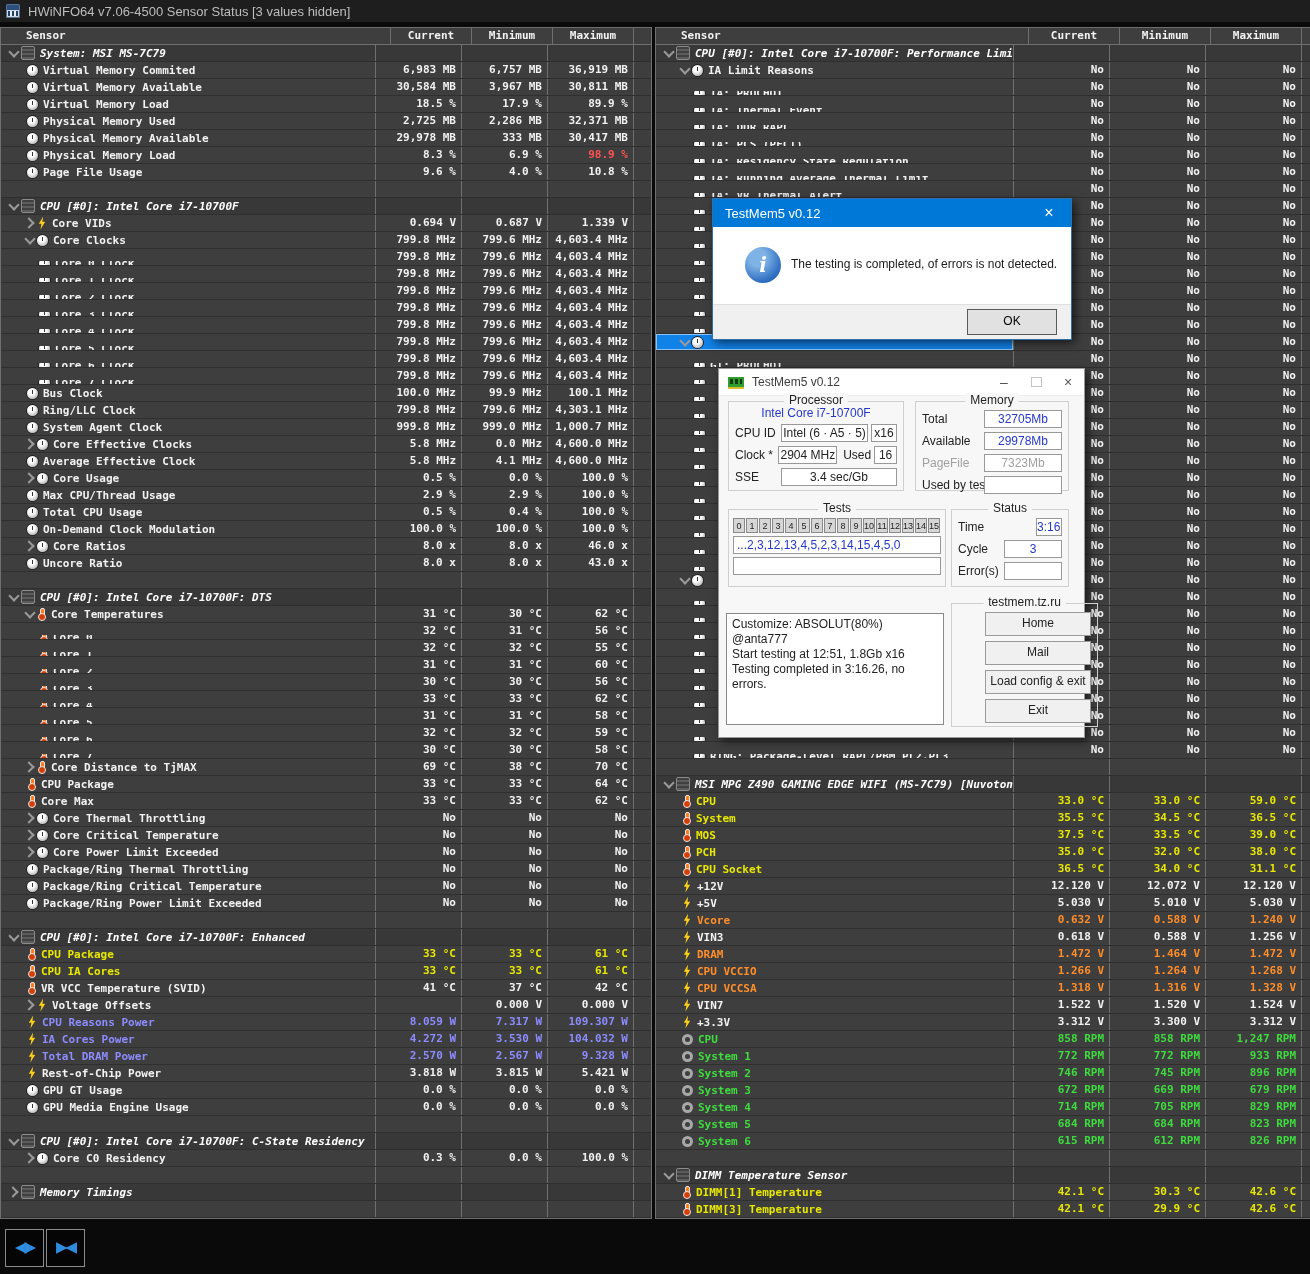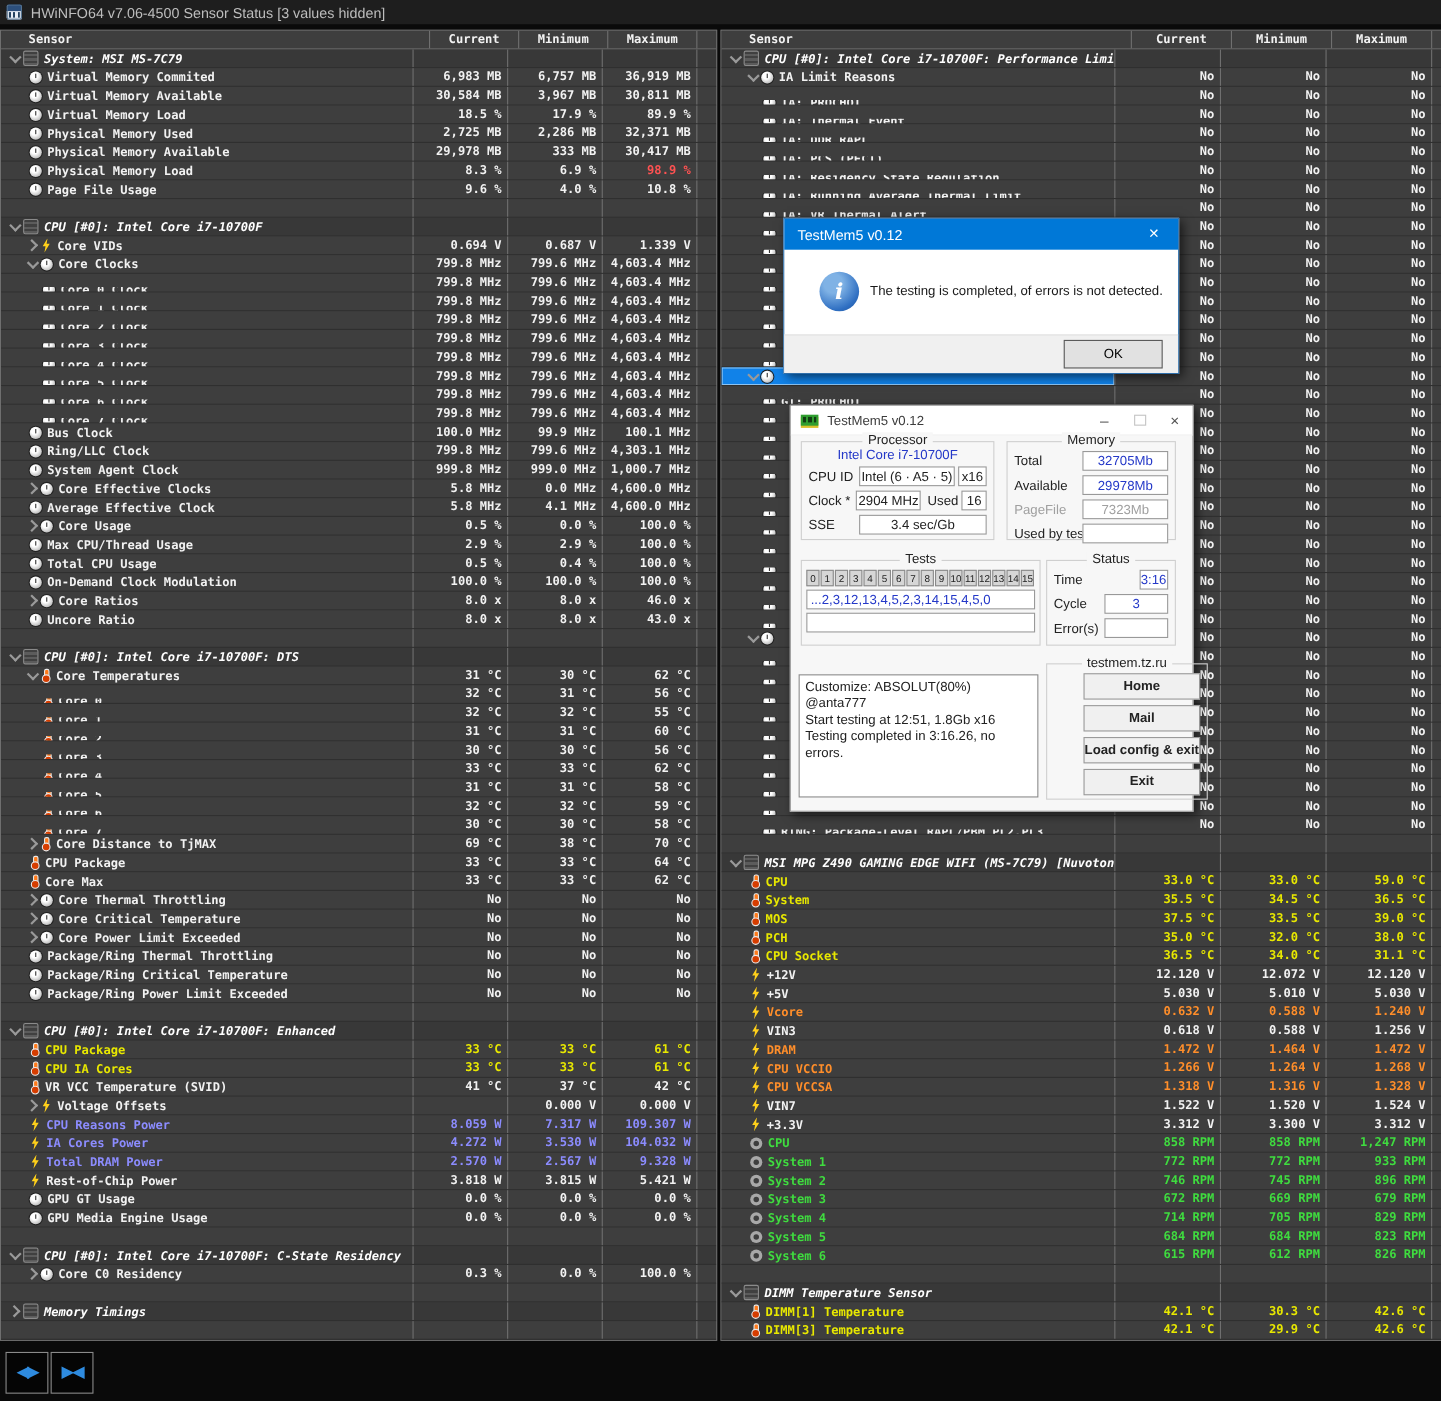--- a/index.html
+++ b/index.html
@@ -102,21 +102,21 @@
   #test-btns{display:flex;margin:8px 4px 0 4px;}
   .tbtn{flex:1;height:15px;background:#d6d6d6;border:1px solid #8a8a8a;margin-right:1px;
         font-size:9px;text-align:center;line-height:14px;box-sizing:border-box;cursor:pointer;font-family:"Liberation Sans",sans-serif;}
   #grp-tests .fld{margin:3px 4px 0 4px;text-align:left;padding-left:3px;}
   #grp-status{left:232px;top:140px;width:116px;height:76px;}
   #grp-status .lab{width:46px;} #grp-status .fld{flex:1;}
   #log-box{position:absolute;left:7px;top:244px;width:218px;height:112px;background:#fff;
            border:1px solid #8a8a8a;box-sizing:border-box;padding:3px 5px;line-height:15px;}
   #grp-site{left:232px;top:234px;width:118px;height:122px;padding-left:27px;}
   .sbtn{display:block;width:104px;height:22px;margin:5px auto 0 auto;background:#f0f0f0;
-        border:1px solid #9a9a9a;font-size:12px;text-align:center;line-height:20px;cursor:pointer;font-weight:bold;}
+        border:1px solid #9a9a9a;font-size:12px;text-align:center;line-height:20px;cursor:pointer;}
 </style>
 </head>
 <body>
 
 <div id="stage">
 
   <div id="titlebar">
     <div id="app-icon"></div>
     <span class="t">HWiNFO64 v7.06-4500 Sensor Status [3 values hidden]</span>
   </div>

